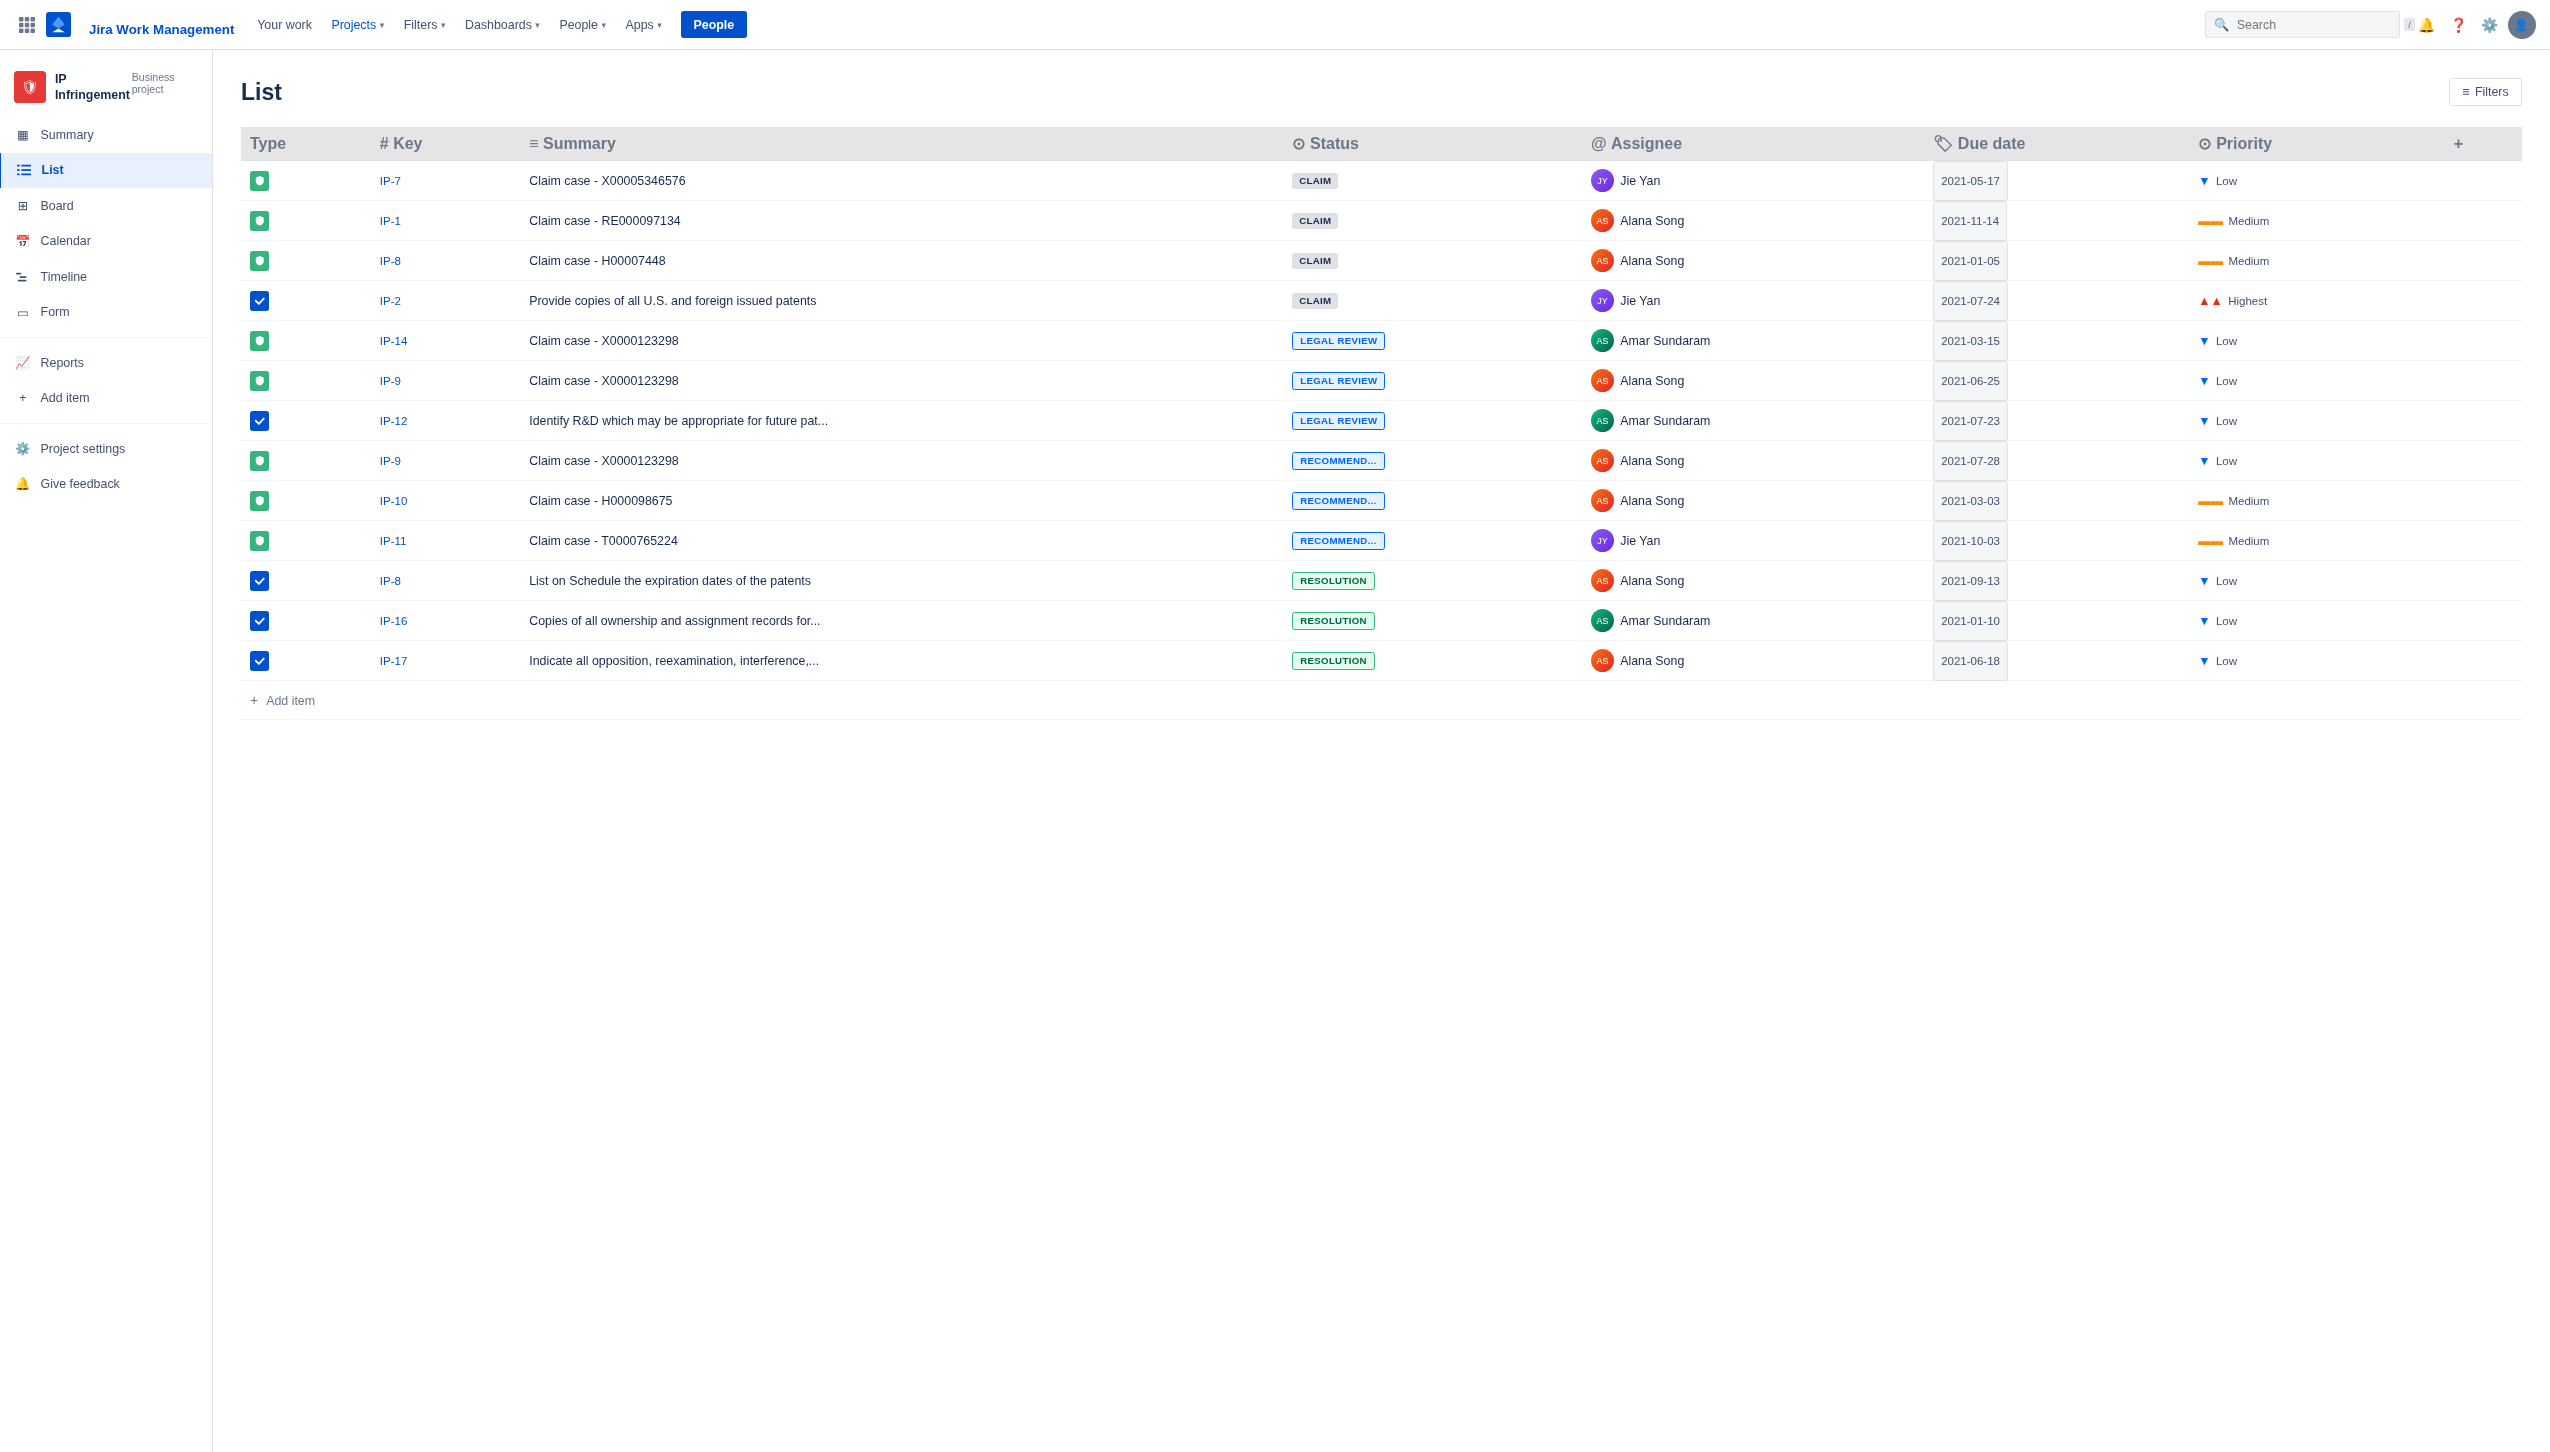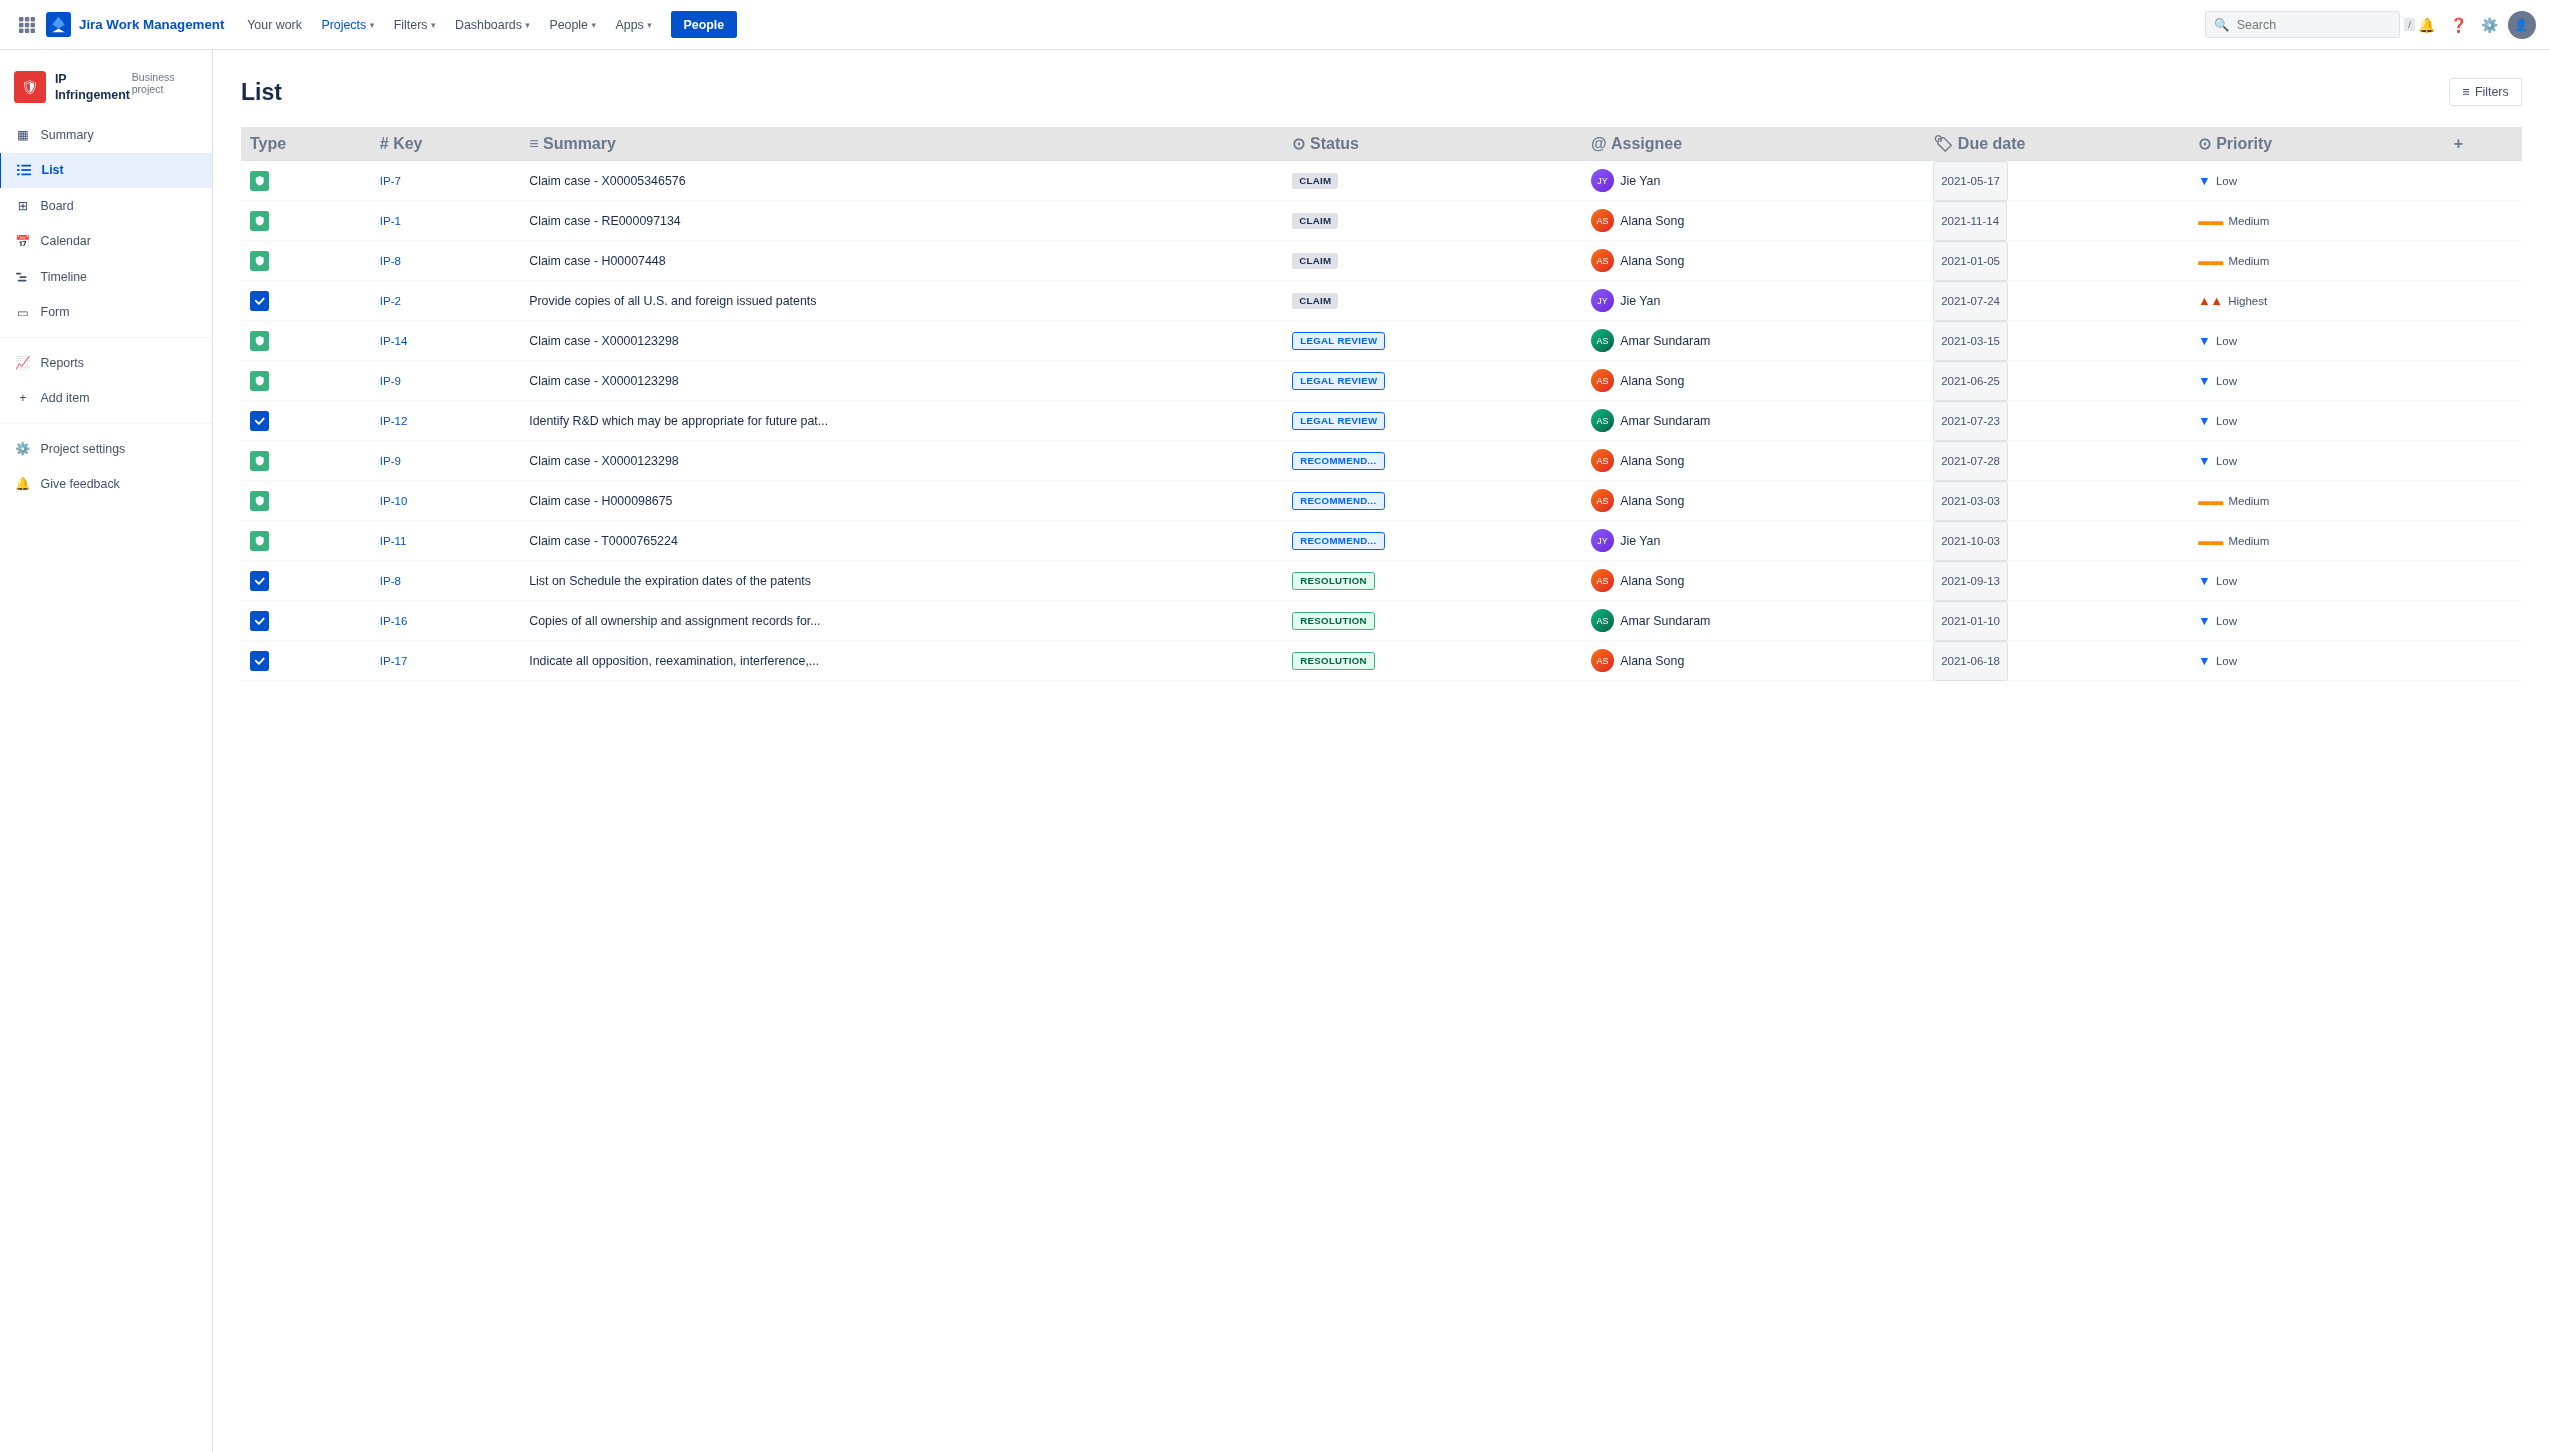--- a/index.html
+++ b/index.html
@@ -5,21 +5,21 @@
     * { box-sizing: border-box; margin: 0; padding: 0; }
     body { font-family: -apple-system, BlinkMacSystemFont, 'Segoe UI', sans-serif; font-size: 12.4px; background: #fff; color: #172b4d; }
 
     
     .topnav {
       display: flex; align-items: center; height: 50px; padding: 0 14px;
       background: #fff; border-bottom: 0.9px solid #dfe1e6; gap: 7px;
       position: fixed; top: 0; left: 0; right: 0; z-index: 100;
     }
     .topnav-grid-icon { width: 25px; height: 25px; display: flex; align-items: center; justify-content: center; cursor: pointer; }
-    .topnav-logo { display: flex; align-items: center; gap: 8px; margin-right: 7px; }
+    .topnav-logo { display: flex; align-items: flex-end; gap: 18px; margin-right: 7px; }
     .topnav-logo-icon { width: 25px; height: 25px; }
     .topnav-logo-text { color: #0052cc; font-size: 13.3px; font-weight: 600; white-space: nowrap; }
     .topnav-nav { display: flex; align-items: center; gap: 1.8px; }
     .topnav-nav-item {
       padding: 5.3px 8.9px; border-radius: 2.7px; cursor: pointer; color: #42526e; font-size: 12.4px;
       display: flex; align-items: center; gap: 3.5px; white-space: nowrap;
     }
     .topnav-nav-item.active { color: #0052cc; }
     .topnav-nav-item .chevron { font-size: 8.9px; color: #6b778c; }
     .topnav-create {
@@ -683,18 +683,24 @@
     </td>
     <td class="col-duedate"><span class="date-badge">2021-06-18</span></td>
     <td class="col-priority">
               <div class="priority-cell">
     <span class="priority-low-icon">▼</span>
     <span>Low</span>
   </div>
             </td>
     <td class="col-add"></td>
   </tr>
+          <tr class="add-item-row">
+            <td colspan="8">
+  <span class="add-icon">+</span>
+  <span>Add item</span>
+</td>
+          </tr>
         </tbody>
     </table>
   </main>
 
 </div>
 
 
 </body></html>

